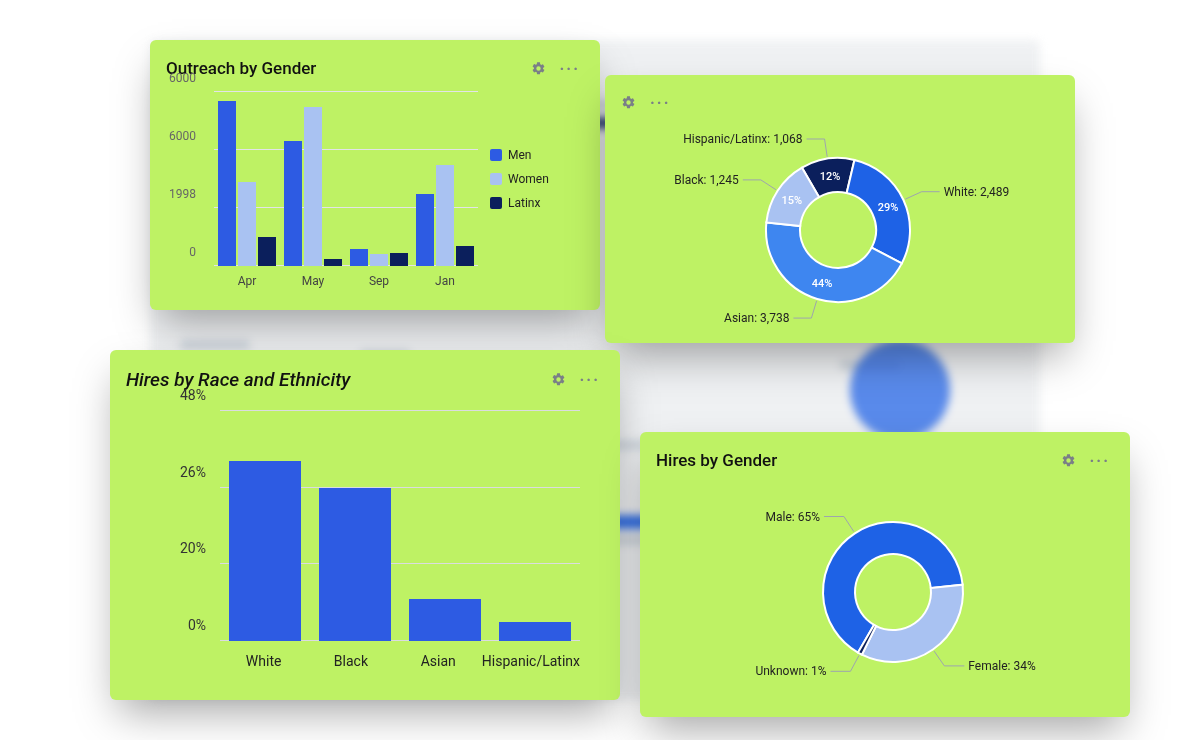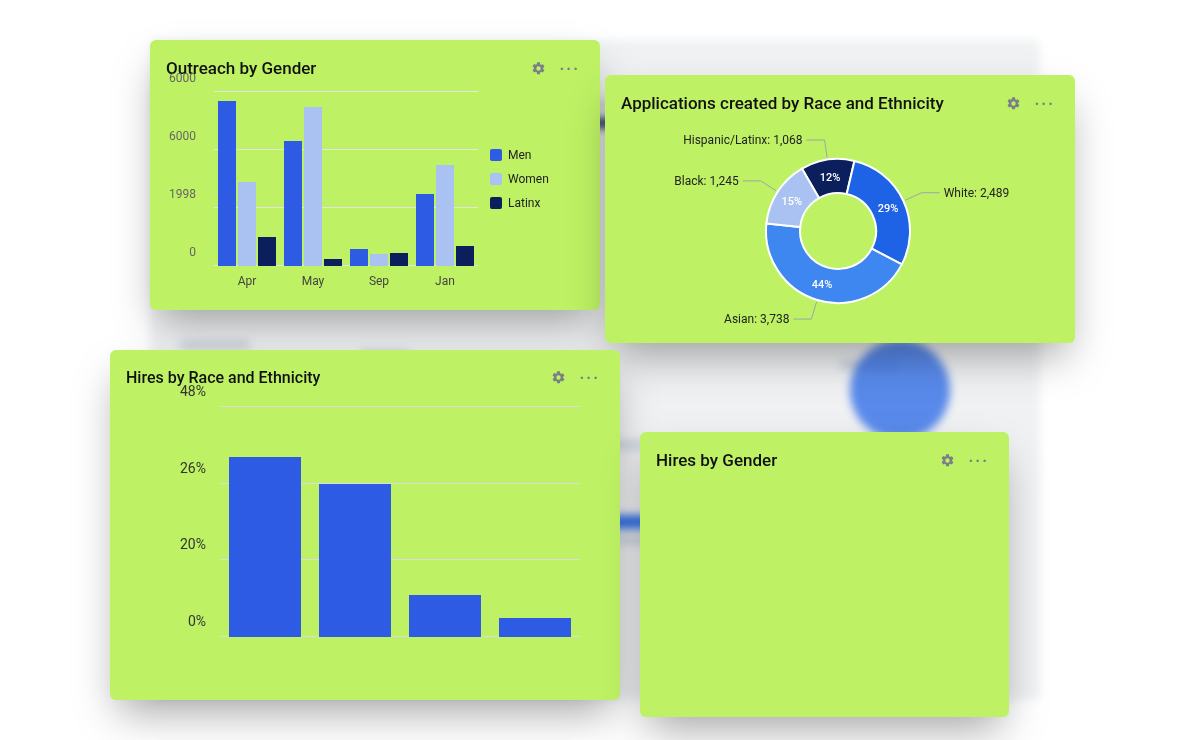--- a/index.html
+++ b/index.html
@@ -21,21 +21,21 @@
   .card-title { font-size: 17px; font-weight: 500; color: #111; }
   .card-actions { display: flex; gap: 14px; align-items: center; color: #7a7f87; }
   .gear, .more { cursor: pointer; display: inline-flex; }
   .gear svg { width: 15px; height: 15px; }
   .more { font-size: 16px; letter-spacing: 2px; font-weight: 700; }
 
   
   .c1 { left: 150px; top: 40px;  width: 450px; height: 270px; }
   .c2 { left: 605px; top: 75px;  width: 470px; height: 268px; }
   .c3 { left: 110px; top: 350px; width: 510px; height: 350px; }
-  .c4 { left: 640px; top: 432px; width: 369px; height: 285px; }
+  .c4 { left: 640px; top: 432px; width: 490px; height: 285px; }
 
   
   .bar1-wrap { display:flex; gap:12px; height: 200px; padding-left: 6px; }
   .bar1-plot { position: relative; flex: 1; }
   .bar1-axis-y { position:absolute; left:0; top:4px; bottom:22px; width:40px; color:#666; font-size:12px; }
   .bar1-axis-y div { position:absolute; right:16px; transform:translateY(-50%); }
   .bar1-grid { position:absolute; left:42px; right:0; top:4px; bottom:22px; }
   .bar1-grid .gl { position:absolute; left:0; right:0; border-top:1px solid #e2e4e8; }
   .bar1-bars { position:absolute; left:42px; right:0; bottom:22px; top:4px; display:flex; }
   .bar1-group { flex:1; display:flex; align-items:flex-end; justify-content:center; gap:2px; }
@@ -61,21 +61,21 @@
   .bar3-grid .gl { position:absolute; left:0; right:0; border-top:1px solid #dadce0; }
   .bar3-bars { position:absolute; left:94px; right:20px; bottom:30px; top:10px; display:flex; }
   .bar3-col { flex:1; display:flex; align-items:flex-end; justify-content:center; }
   .bar3-bar { width: 72px; background:#2d5be3; }
   .bar3-xlabels { position:absolute; left:94px; right:20px; bottom:2px; display:flex; }
   .bar3-xlabels span { flex:1; text-align:center; font-size:14px; color:#222; }
 
   
   .donut4-wrap { position:relative; height: 220px; }
 
-  .card .title-lg { font-size: 16px; }
+  .card .title-lg { font-size: 19px; font-style: italic; }
 </style>
 </head>
 <body>
 
 <div class="stage">
 
   <div class="backdrop">
     <div class="faint-bar" style="left:440px; top:60px; width:60px;"></div>
     <div class="faint-bar" style="left:440px; top:78px; width:90px; background:#0b1f5c;"></div>
     <div class="faint-bar" style="left:30px; top:300px; width:70px;"></div>
@@ -156,21 +156,20 @@
         <div class="li">
             <span class="sw" style="background:#0b1f5c"></span>
             <span>Latinx</span>
           </div>
       </div>
     </div>
   </div>
 
   <div class="card c2">
     <div class="card-header">
-      <div class="card-title">Applications created by Race and Ethnicity</div>
       <div class="card-actions">
         <span class="gear">
             <svg viewBox="0 0 24 24" fill="currentColor">
               <path d="M19.14,12.94a7.14,7.14,0,0,0,.06-.94,7.14,7.14,0,0,0-.06-.94l2-1.58a.5.5,0,0,0,.12-.64l-1.9-3.3a.5.5,0,0,0-.61-.22l-2.39,1a7,7,0,0,0-1.62-.94l-.36-2.54A.5.5,0,0,0,13.9,2H10.1a.5.5,0,0,0-.49.42L9.25,5a7,7,0,0,0-1.62.94l-2.39-1a.5.5,0,0,0-.61.22l-1.9,3.3a.5.5,0,0,0,.12.64l2,1.58a7.14,7.14,0,0,0-.06.94,7.14,7.14,0,0,0,.06.94l-2,1.58a.5.5,0,0,0-.12.64l1.9,3.3a.5.5,0,0,0,.61.22l2.39-1a7,7,0,0,0,1.62.94l.36,2.54a.5.5,0,0,0,.49.42h3.8a.5.5,0,0,0,.49-.42l.36-2.54a7,7,0,0,0,1.62-.94l2.39,1a.5.5,0,0,0,.61-.22l1.9-3.3a.5.5,0,0,0-.12-.64ZM12,15.5A3.5,3.5,0,1,1,15.5,12,3.5,3.5,0,0,1,12,15.5Z"></path>
             </svg>
           </span>
         <span class="more">···</span>
       </div>
     </div>
     <div class="donut-wrap">
@@ -232,30 +231,53 @@
           <div class="bar3-col">
             <div class="bar3-bar" style="height: 66.6667%;"></div>
           </div>
           <div class="bar3-col">
             <div class="bar3-bar" style="height: 18.3333%;"></div>
           </div>
           <div class="bar3-col">
             <div class="bar3-bar" style="height: 8.33333%;"></div>
           </div>
         </div>
+      <div class="bar3-xlabels">
+          <span>White</span>
+          <span>Black</span>
+          <span>Asian</span>
+          <span>Hispanic/Latinx</span>
+        </div>
     </div>
   </div>
 
   <div class="card c4">
     <div class="card-header">
       <div class="card-title">Hires by Gender</div>
       <div class="card-actions">
         <span class="gear">
             <svg viewBox="0 0 24 24" fill="currentColor">
               <path d="M19.14,12.94a7.14,7.14,0,0,0,.06-.94,7.14,7.14,0,0,0-.06-.94l2-1.58a.5.5,0,0,0,.12-.64l-1.9-3.3a.5.5,0,0,0-.61-.22l-2.39,1a7,7,0,0,0-1.62-.94l-.36-2.54A.5.5,0,0,0,13.9,2H10.1a.5.5,0,0,0-.49.42L9.25,5a7,7,0,0,0-1.62.94l-2.39-1a.5.5,0,0,0-.61.22l-1.9,3.3a.5.5,0,0,0,.12.64l2,1.58a7.14,7.14,0,0,0-.06.94,7.14,7.14,0,0,0,.06.94l-2,1.58a.5.5,0,0,0-.12.64l1.9,3.3a.5.5,0,0,0,.61.22l2.39-1a7,7,0,0,0,1.62.94l.36,2.54a.5.5,0,0,0,.49.42h3.8a.5.5,0,0,0,.49-.42l.36-2.54a7,7,0,0,0,1.62-.94l2.39,1a.5.5,0,0,0,.61-.22l1.9-3.3a.5.5,0,0,0-.12-.64ZM12,15.5A3.5,3.5,0,1,1,15.5,12,3.5,3.5,0,0,1,12,15.5Z"></path>
             </svg>
           </span>
         <span class="more">···</span>
       </div>
     </div>
+    <div class="donut4-wrap">
+      <svg class="donut-svg" width="400" height="220" viewBox="0 0 400 220">
+        <g transform="translate(210,112)" id="donut4-g">
+            <path d="M-34.99999999999999,60.62177826491071 A70,70 0 1 1 69.61653267577913,-7.316992428735758 L37.79183202399439,-3.9720816041708398 A38,38 0 1 0 -18.999999999999996,32.908965343808674 Z" fill="#1e62e6" stroke="#fff" stroke-width="2"></path>
+            <path d="M69.61653267577913,-7.316992428735758 A70,70 0 0 1 -31.12446254294493,62.699823216758894 L-16.896136809027247,34.03704688909769 A38,38 0 0 0 37.79183202399439,-3.9720816041708398 Z" fill="#a9c2f2" stroke="#fff" stroke-width="2"></path>
+            <path d="M-31.12446254294493,62.699823216758894 A70,70 0 0 1 -35.00000000000001,60.6217782649107 L-19.000000000000004,32.90896534380867 A38,38 0 0 0 -16.896136809027247,34.03704688909769 Z" fill="#0b1f5c" stroke="#fff" stroke-width="2"></path>
+          </g>
+        <g id="donut4-labels">
+            <polyline points="170.78598947891805,51.61571910792948 160.98248684864757,36.519648884911845 140.98248684864757,36.519648884911845" class="lead"></polyline>
+            <text x="136.98248684864757" y="40.519648884911845" text-anchor="end" class="lead-label">Male: 65%</text>
+            <polyline points="251.09137687327907,171.12274305762668 261.36422109159884,185.90342882203336 281.36422109159884,185.90342882203336" class="lead"></polyline>
+            <text x="285.36422109159884" y="189.90342882203336" text-anchor="start" class="lead-label">Female: 34%</text>
+            <polyline points="175.97634492942808,175.45384854867945 167.47043116178511,191.3173106858493 147.47043116178511,191.3173106858493" class="lead"></polyline>
+            <text x="143.47043116178511" y="195.3173106858493" text-anchor="end" class="lead-label">Unknown: 1%</text>
+          </g>
+      </svg>
+    </div>
   </div>
 
 </div>
 
 </body></html>

